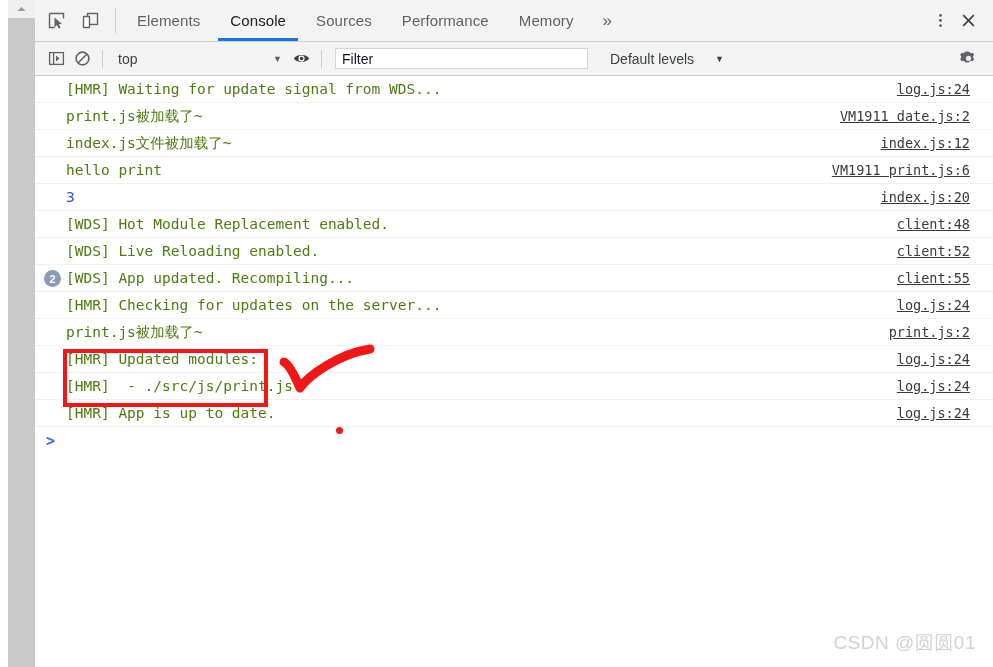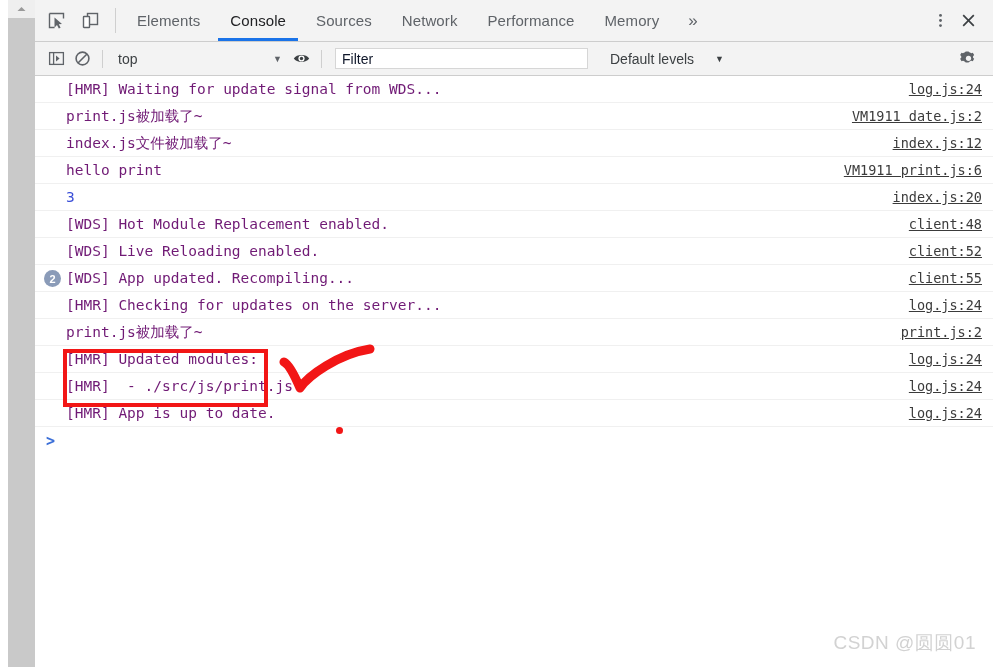--- a/index.html
+++ b/index.html
@@ -226,29 +226,29 @@
     font-size: 11px;
     font-weight: bold;
     display: flex;
     align-items: center;
     justify-content: center;
     font-family: "Liberation Sans", sans-serif;
   }
   .log-text {
     font-family: "DejaVu Sans Mono", monospace;
     font-size: 14.5px;
-    color: #701a75;
+    color: #4d7c0f;
     white-space: pre;
     padding-left: 22px;
     line-height: 1;
   }
   .log-text.numeric { color: #3b4fd8; }
   .log-src {
     position: absolute;
-    right: 11px;
+    right: 23px;
     top: 50%;
     transform: translateY(-50%);
     font-family: "DejaVu Sans Mono", monospace;
     font-size: 13.5px;
     color: #3b3b3b;
     text-decoration: underline;
     white-space: nowrap;
   }
   .prompt-row {
     position: relative;
@@ -336,21 +336,20 @@
             <rect x="2.5" y="5.5" width="6" height="11" rx="0.6" fill="#fff" stroke="#5f6368" stroke-width="1.4"></rect>
           </svg>
         </div>
       </div>
       <div class="tb-sep"></div>
 
       <div class="tabs">
         <div class="tab">Elements</div>
         <div class="tab active">Console</div>
         <div class="tab">Sources</div>
-        <div class="tab">Network</div>
         <div class="tab">Performance</div>
         <div class="tab">Memory</div>
         <div class="tab-overflow">»</div>
       </div>
 
       <div class="tb-right">
         <div class="tb-sep"></div>
         <div class="tb-icon-btn">
           <svg width="17" height="17" viewBox="0 0 17 17">
             <circle cx="8.5" cy="3.4" r="1.45" fill="#5f6368"></circle>

